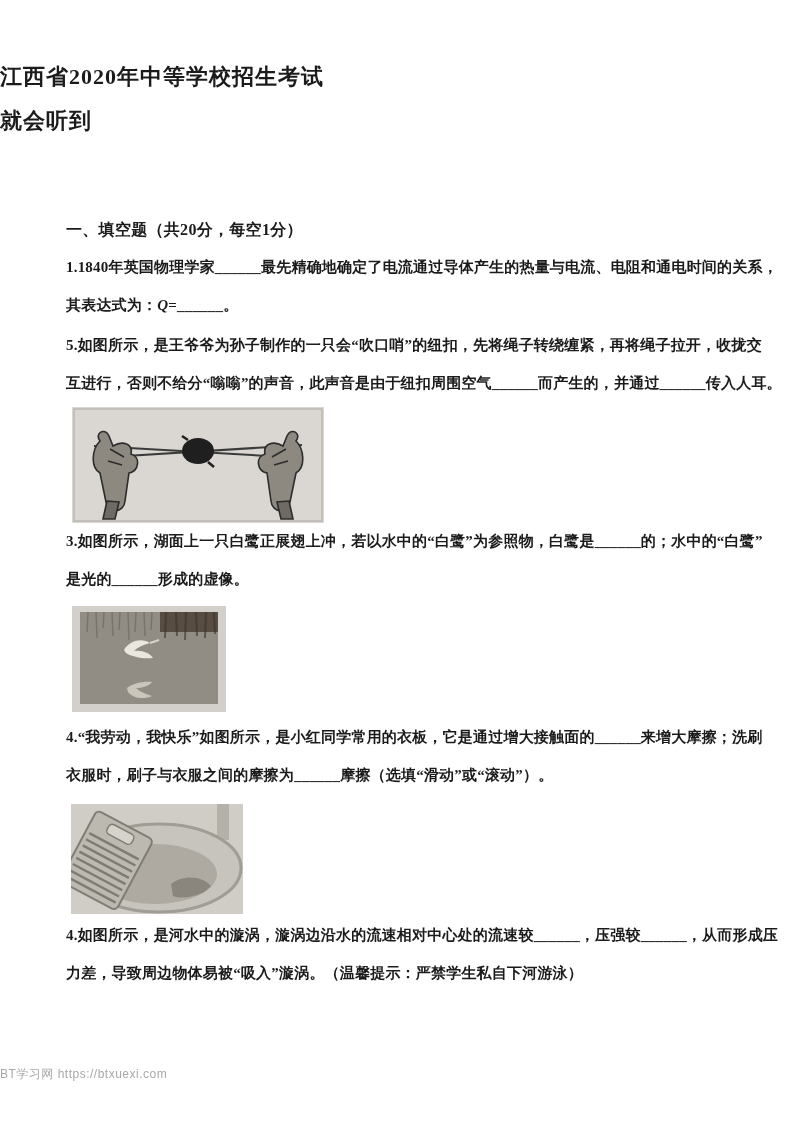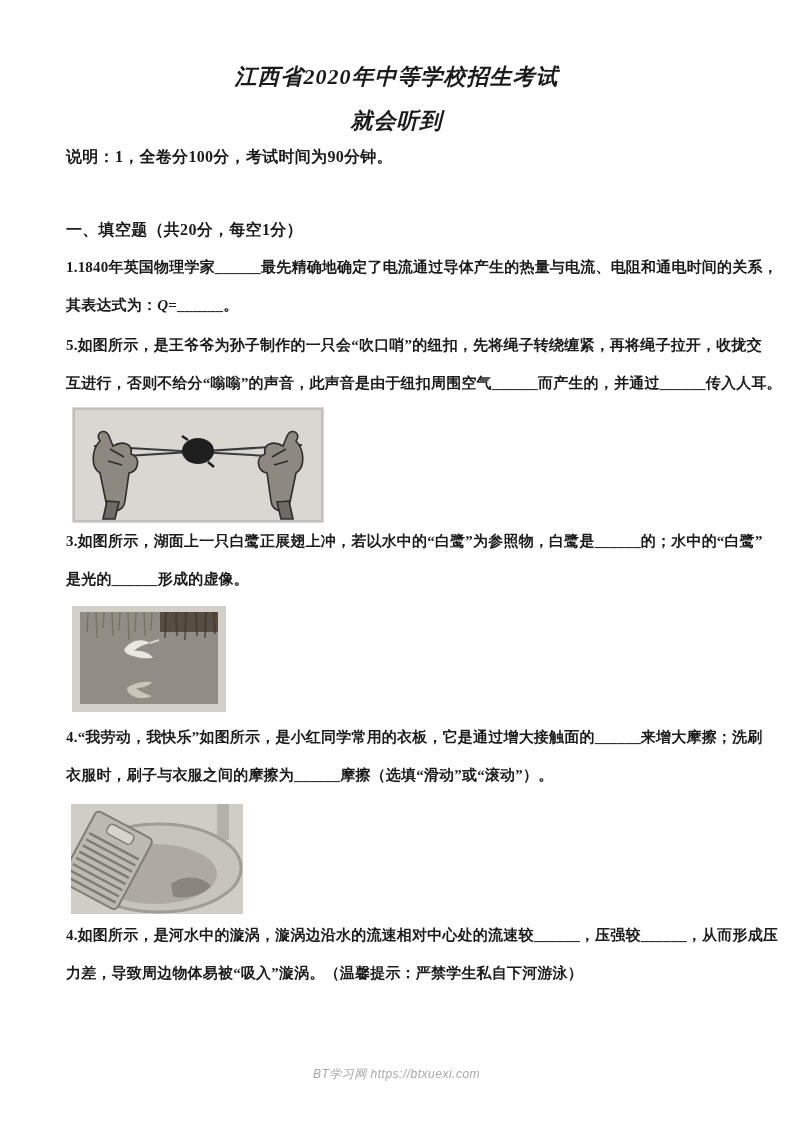--- a/index.html
+++ b/index.html
@@ -2,40 +2,39 @@
 <html><head>
 <meta charset="utf-8">
 <style>
   html,body { margin:0; padding:0; background:#ffffff; }
   .page {
     position:relative; width:793px; height:1122px; background:#ffffff;
     font-family:"Liberation Serif","DejaVu Serif",serif;
     color:#1b1b1b; overflow:hidden;
   }
   .abs { position:absolute; }
-  .centered { left:0; width:100%; text-align:center;font-style:italic; }
+  .centered { left:0; width:100%; text-align:left; }
   .doc-title { font-size:22px; font-weight:bold; letter-spacing:1px; }
   .note, .section-head { left:66px; font-size:16px; font-weight:bold; white-space:nowrap; letter-spacing:0.3px; }
   .bodyline { left:66px; font-size:15px; white-space:nowrap; letter-spacing:0.2px;font-weight:bold; }
   .formula-sym { font-style:italic; font-family:"Liberation Serif","DejaVu Serif",serif; }
   .figure { display:block; }
   .footer-mark {
     font-family:"Liberation Sans","DejaVu Sans",sans-serif;
     font-size:12px; color:#a8a8a8; letter-spacing:0.5px;
   }
 </style>
 </head>
 <body>
 
 <div class="page">
 
   <div class="abs centered doc-title" style="top:62px">江西省2020年中等学校招生考试</div>
   <div class="abs centered doc-title" style="top:106px">就会听到</div>
 
-  <div class="abs note" style="top:147px">说明：1，全卷分100分，考试时间为90分钟。</div>
 
   <div class="abs section-head" style="top:220px">一、填空题（共20分，每空1分）</div>
 
   <div class="abs bodyline" style="top:258px">1.1840年英国物理学家______最先精确地确定了电流通过导体产生的热量与电流、电阻和通电时间的关系，</div>
   <div class="abs bodyline" style="top:296px">
     <span>其表达式为：</span><span class="formula-sym">Q</span><span>=______。</span>
   </div>
 
   <div class="abs bodyline" style="top:336px">5.如图所示，是王爷爷为孙子制作的一只会“吹口哨”的纽扣，先将绳子转绕缠紧，再将绳子拉开，收拢交</div>
   <div class="abs bodyline" style="top:374px">互进行，否则不给分“嗡嗡”的声音，此声音是由于纽扣周围空气______而产生的，并通过______传入人耳。</div>

